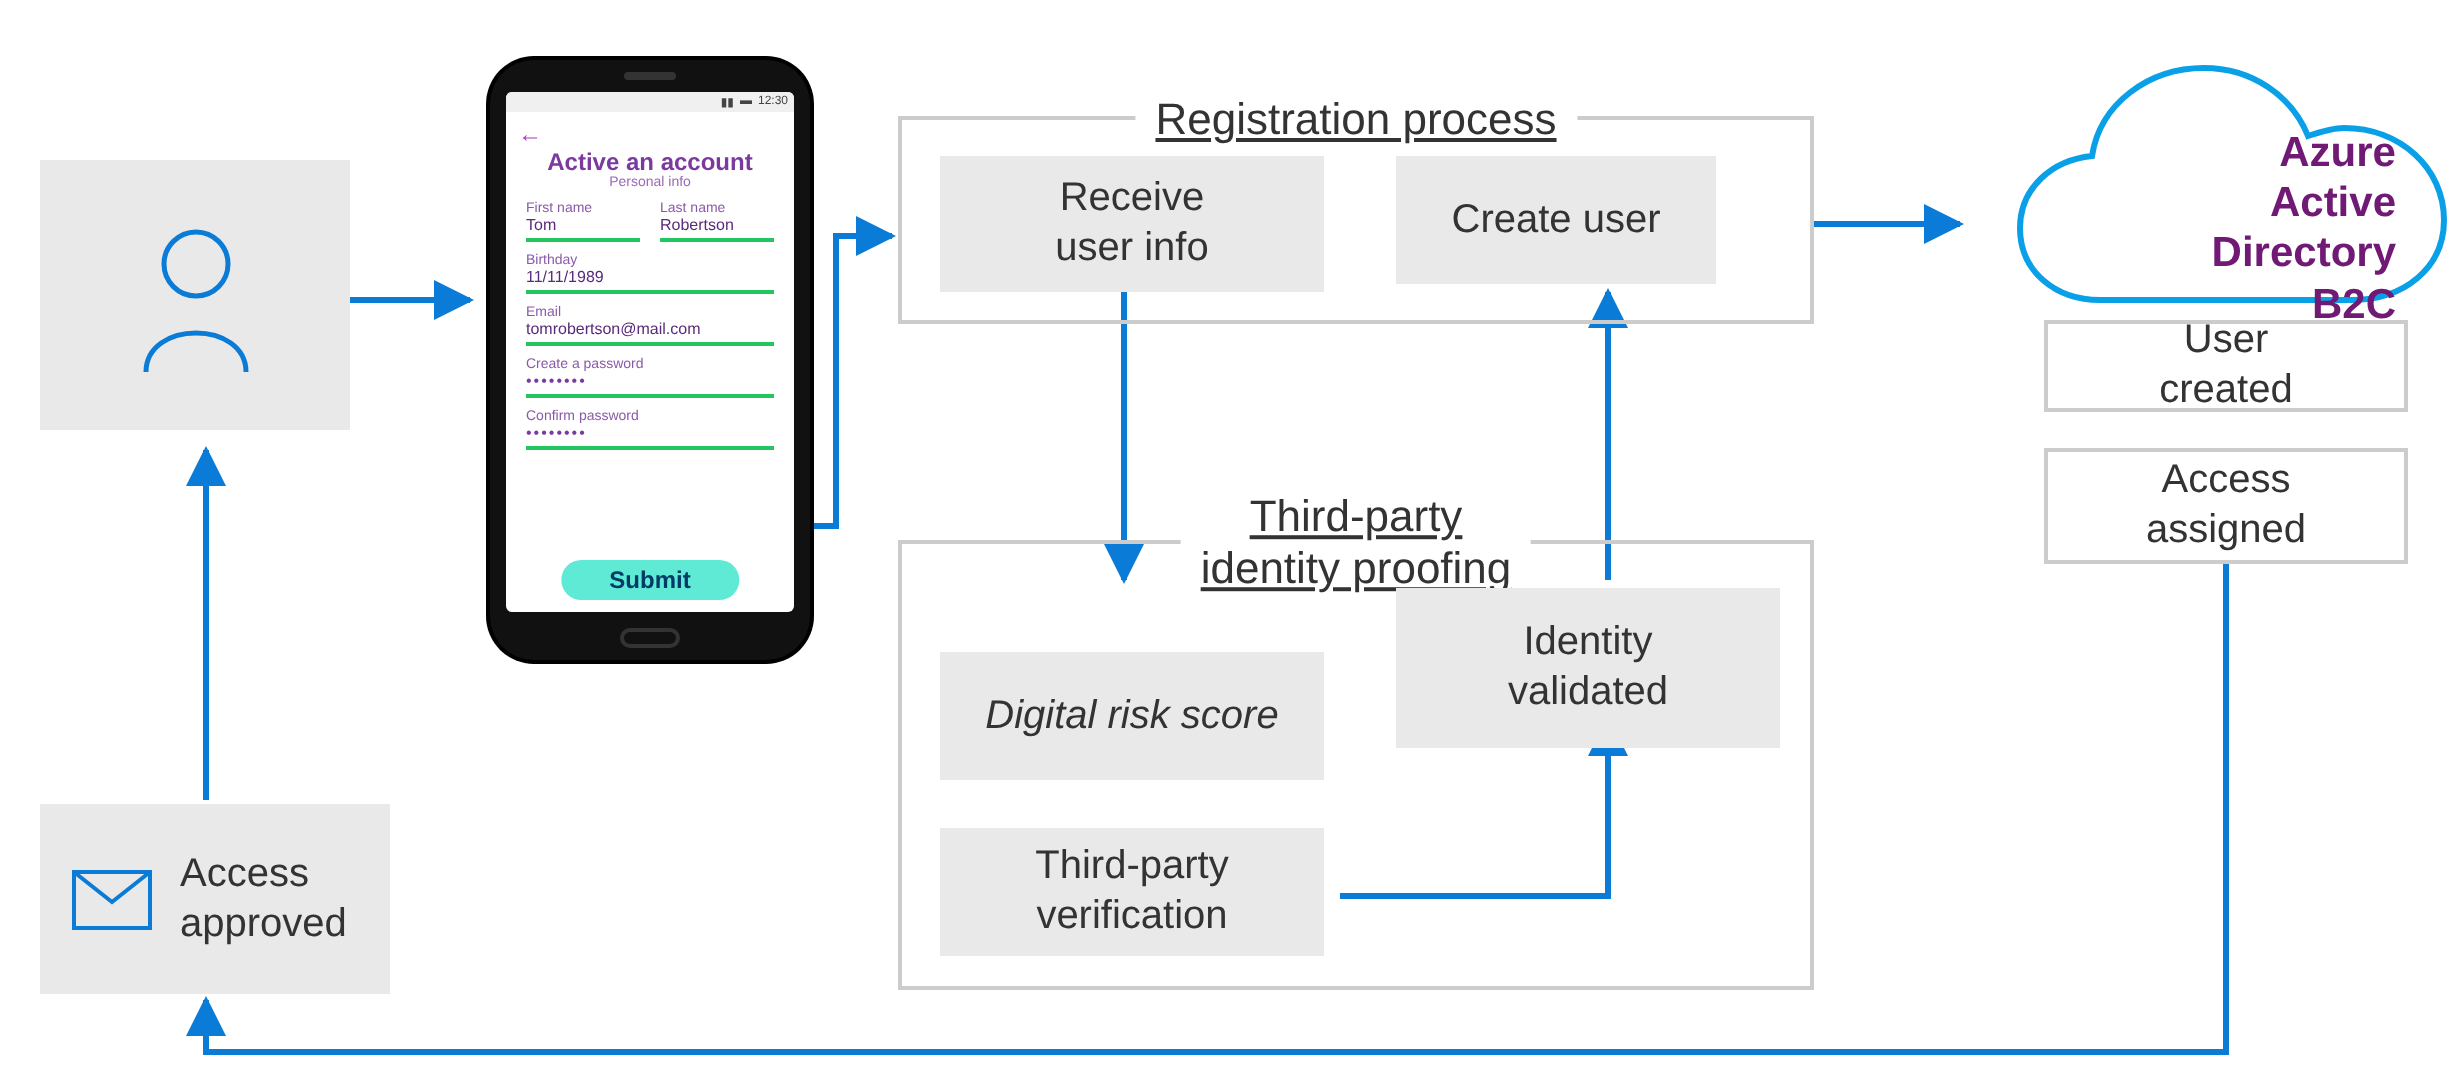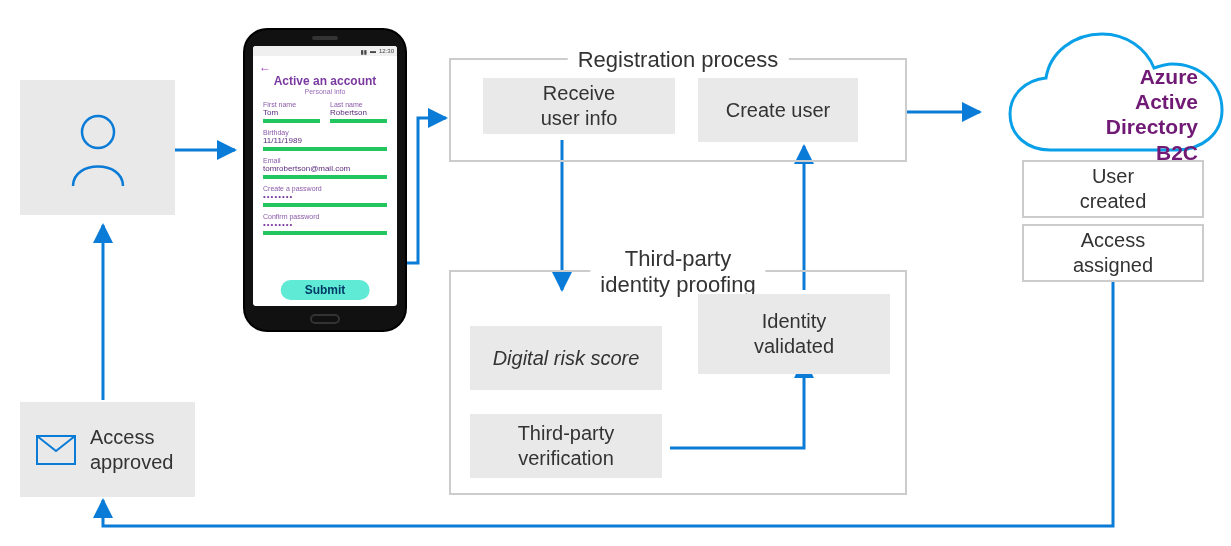--- a/index.html
+++ b/index.html
@@ -30,20 +30,21 @@
     background: transparent;
   }
   .panel-title {
     position: absolute;
     background: #fff;
     padding: 0 10px;
     font-size: 22px;
     color: #333;
     white-space: nowrap;
     transform: translate(-50%, -50%);
+    text-decoration: underline;
   }
   .cloud-title {
     position: absolute;
     text-align: right;
     font-size: 21px;
     font-weight: 600;
     color: #701a75;
     line-height: 1.2;
   }
   svg.diagram-svg {
@@ -104,21 +105,21 @@
     gap: 10px;
   }
   .phone .field { flex: 1; }
   .phone .label {
     font-size: 7px;
     color: #8a5aa8;
   }
   .phone .value {
     font-size: 8px;
     color: #5a2a7a;
-    border-bottom: 4px solid #22c55e;
+    border-bottom: 2px solid #22c55e;
     padding-bottom: 2px;
     margin-bottom: 6px;
   }
   .phone .pw {
     letter-spacing: 1px;
     color: #7a3aa0;
   }
   .phone .submit {
     position: absolute;
     bottom: 6px;
@@ -236,21 +237,21 @@
       <div class="value pw">••••••••</div>
     </div>
     <div class="submit">Submit</div>
   </div>
   <div class="homebtn"></div>
 </div>
 
 <div class="panel" style="left:449px; top:58px; width:458px; height:104px;">
   <div class="panel-title" style="left:50%; top:0;">Registration process</div>
 </div>
-<div class="box" style="left:483px; top:78px; width:192px; height:56px;">
+<div class="box" style="left:470px; top:78px; width:192px; height:68px;">
   <span style="white-space:pre-line;">Receive
 user info</span>
 </div>
 <div class="box" style="left:698px; top:78px; width:160px; height:64px;">
   <span>Create user</span>
 </div>
 
 <div class="panel" style="left:449px; top:270px; width:458px; height:225px;">
   <div class="panel-title" style="left: 50%; top: 0px; line-height: 1.2; text-align: center; white-space: pre-line;">Third-party
 identity proofing</div>
@@ -264,20 +265,20 @@
 </div>
 <div class="box" style="left:470px; top:414px; width:192px; height:64px;">
   <span style="white-space:pre-line;">Third-party
 verification</span>
 </div>
 
 <div class="cloud-title" style="left: 1038px; top: 64px; width: 160px; white-space: pre-line;">Azure
 Active Directory
 B2C</div>
 
-<div class="box" style="left:1022px; top:160px; width:182px; height:58px; border:2px solid #ccc; background:#fff;">
+<div class="box" style="left:1022px; top:160px; width:182px; height:46px; border:2px solid #ccc; background:#fff;">
   <span style="white-space:pre-line;">User
 created</span>
 </div>
 <div class="box" style="left:1022px; top:224px; width:182px; height:58px; border:2px solid #ccc; background:#fff;">
   <span style="white-space:pre-line;">Access
 assigned</span>
 </div>
 
 </body></html>

